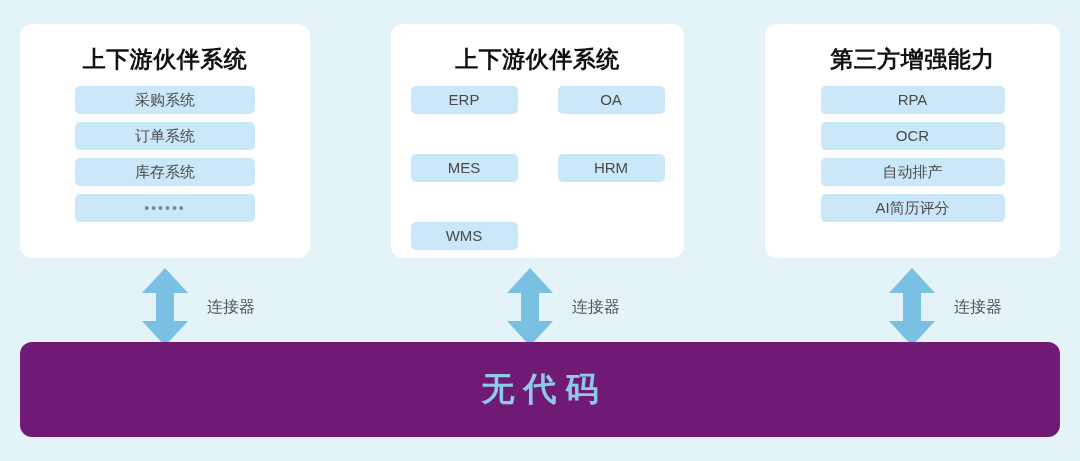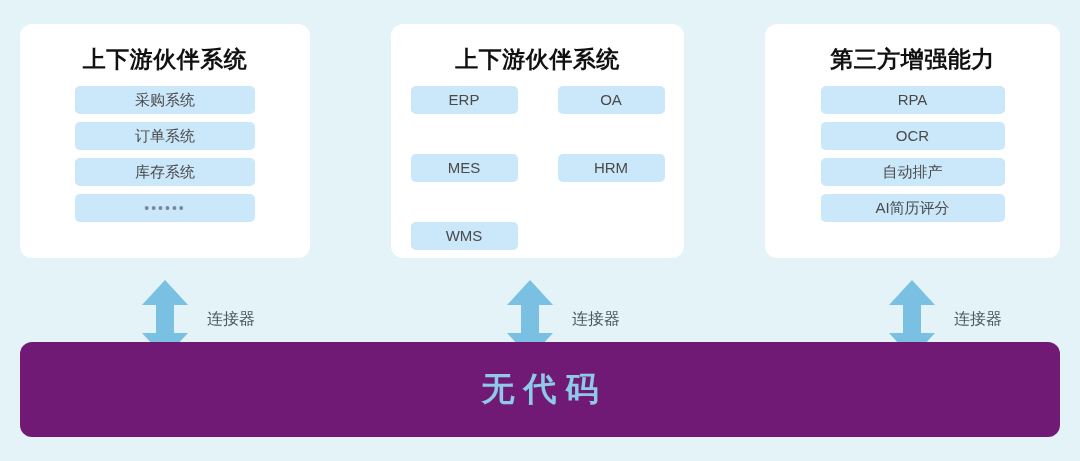--- a/index.html
+++ b/index.html
@@ -97,21 +97,21 @@
   .connectors {
     position: absolute;
     left: 0;
     top: 262px;
     width: 1080px;
     height: 82px;
   }
 
   .connector {
     position: absolute;
-    top: 16px;
+    top: 4px;
     display: flex;
     align-items: center;
     height: 82px;
   }
   .connector-1 { left: 141px; }
   .connector-2 { left: 506px; }
   .connector-3 { left: 888px; }
 
   .arrow-icon {
     display: block;

